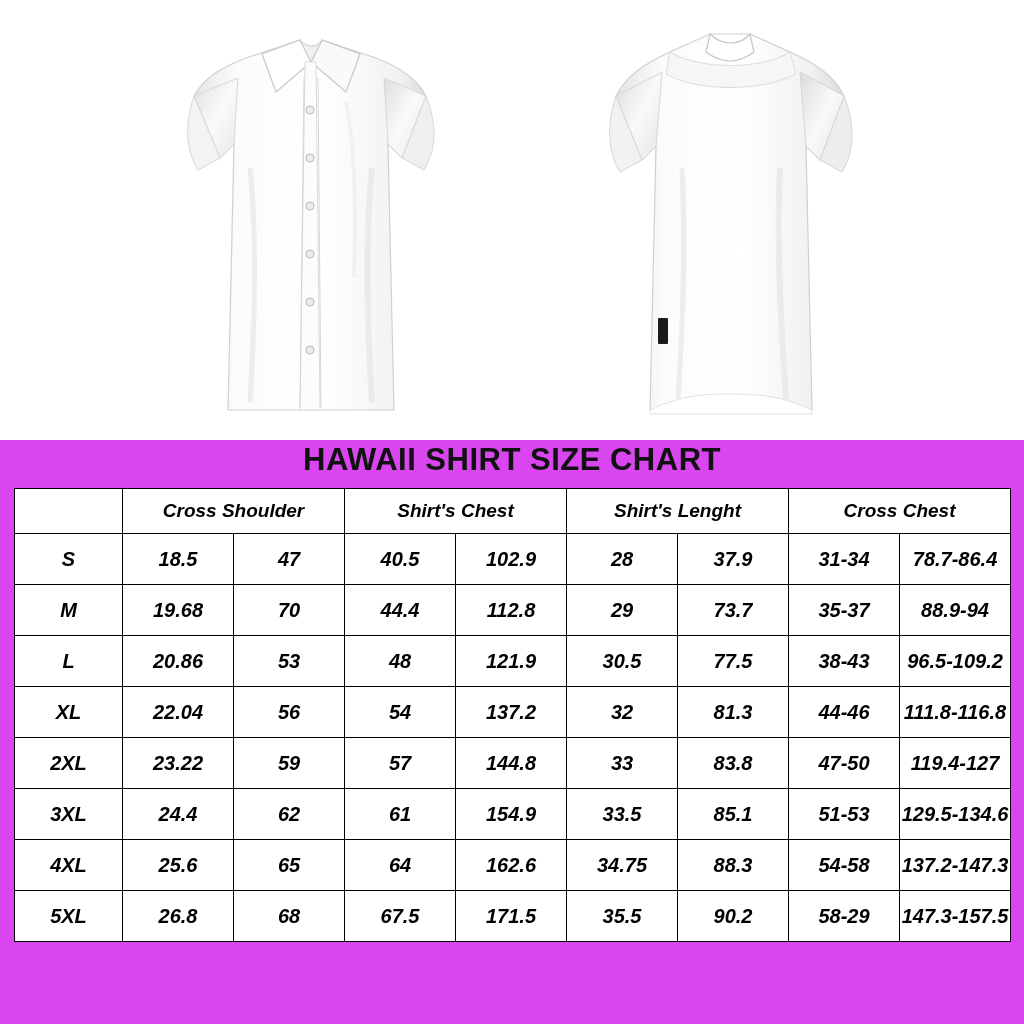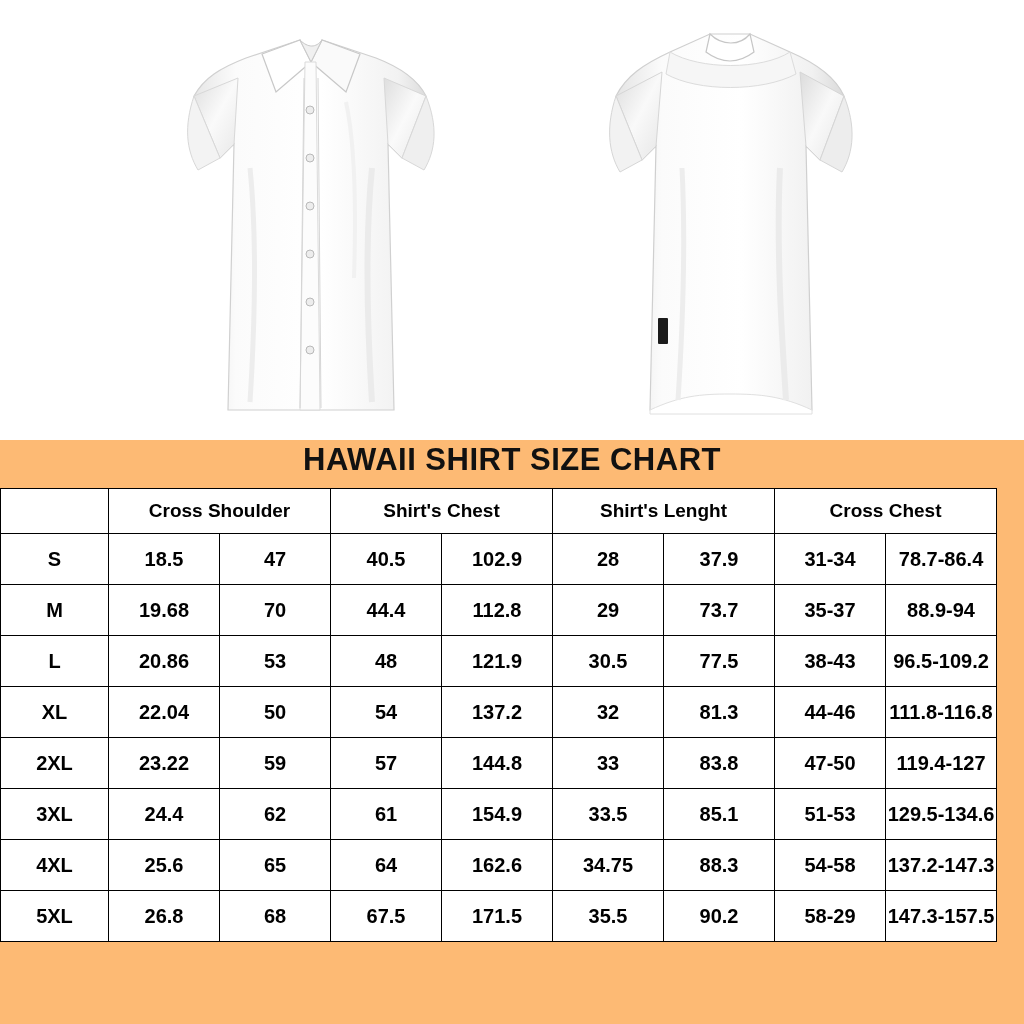--- a/index.html
+++ b/index.html
@@ -11,21 +11,21 @@
     width: 1024px;
     height: 1024px;
     font-family: "Liberation Sans", sans-serif;
     color: #000000;
     overflow: hidden;
   }
   .page {
     position: relative;
     width: 1024px;
     height: 1024px;
-    background: #fdba74;
+    background: #d946ef;
   }
 
   
   .shirts {
     position: relative;
     width: 1024px;
     height: 440px;
     background: #ffffff;
   }
   .shirt {
@@ -42,21 +42,22 @@
     font-weight: bold;
     letter-spacing: 0.5px;
     color: #111;
     margin: 0;
     padding: 2px 0 10px 0;
     font-family: "Liberation Sans", sans-serif;
   }
 
   
   .table-wrap {
-    padding: 0 14px 10px 0;
+    padding: 0 14px 10px 14px;
+    font-style: italic;
   }
   table.size-chart {
     border-collapse: collapse;
     width: 996px;
     table-layout: fixed;
   }
   table.size-chart th,
   table.size-chart td {
     border: 1.5px solid #000000;
     text-align: center;
@@ -252,21 +253,21 @@
           <td class="inch-cell">48</td>
           <td>121.9</td>
           <td class="inch-cell">30.5</td>
           <td>77.5</td>
           <td class="inch-cell">38-43</td>
           <td class="small-num">96.5-109.2</td>
         </tr>
         <tr class="data-row">
           <td class="size-cell">XL</td>
           <td class="inch-cell">22.04</td>
-          <td>50</td>
+          <td>56</td>
           <td class="inch-cell">54</td>
           <td>137.2</td>
           <td class="inch-cell">32</td>
           <td>81.3</td>
           <td class="inch-cell">44-46</td>
           <td class="small-num">111.8-116.8</td>
         </tr>
         <tr class="data-row">
           <td class="size-cell">2XL</td>
           <td class="inch-cell">23.22</td>

